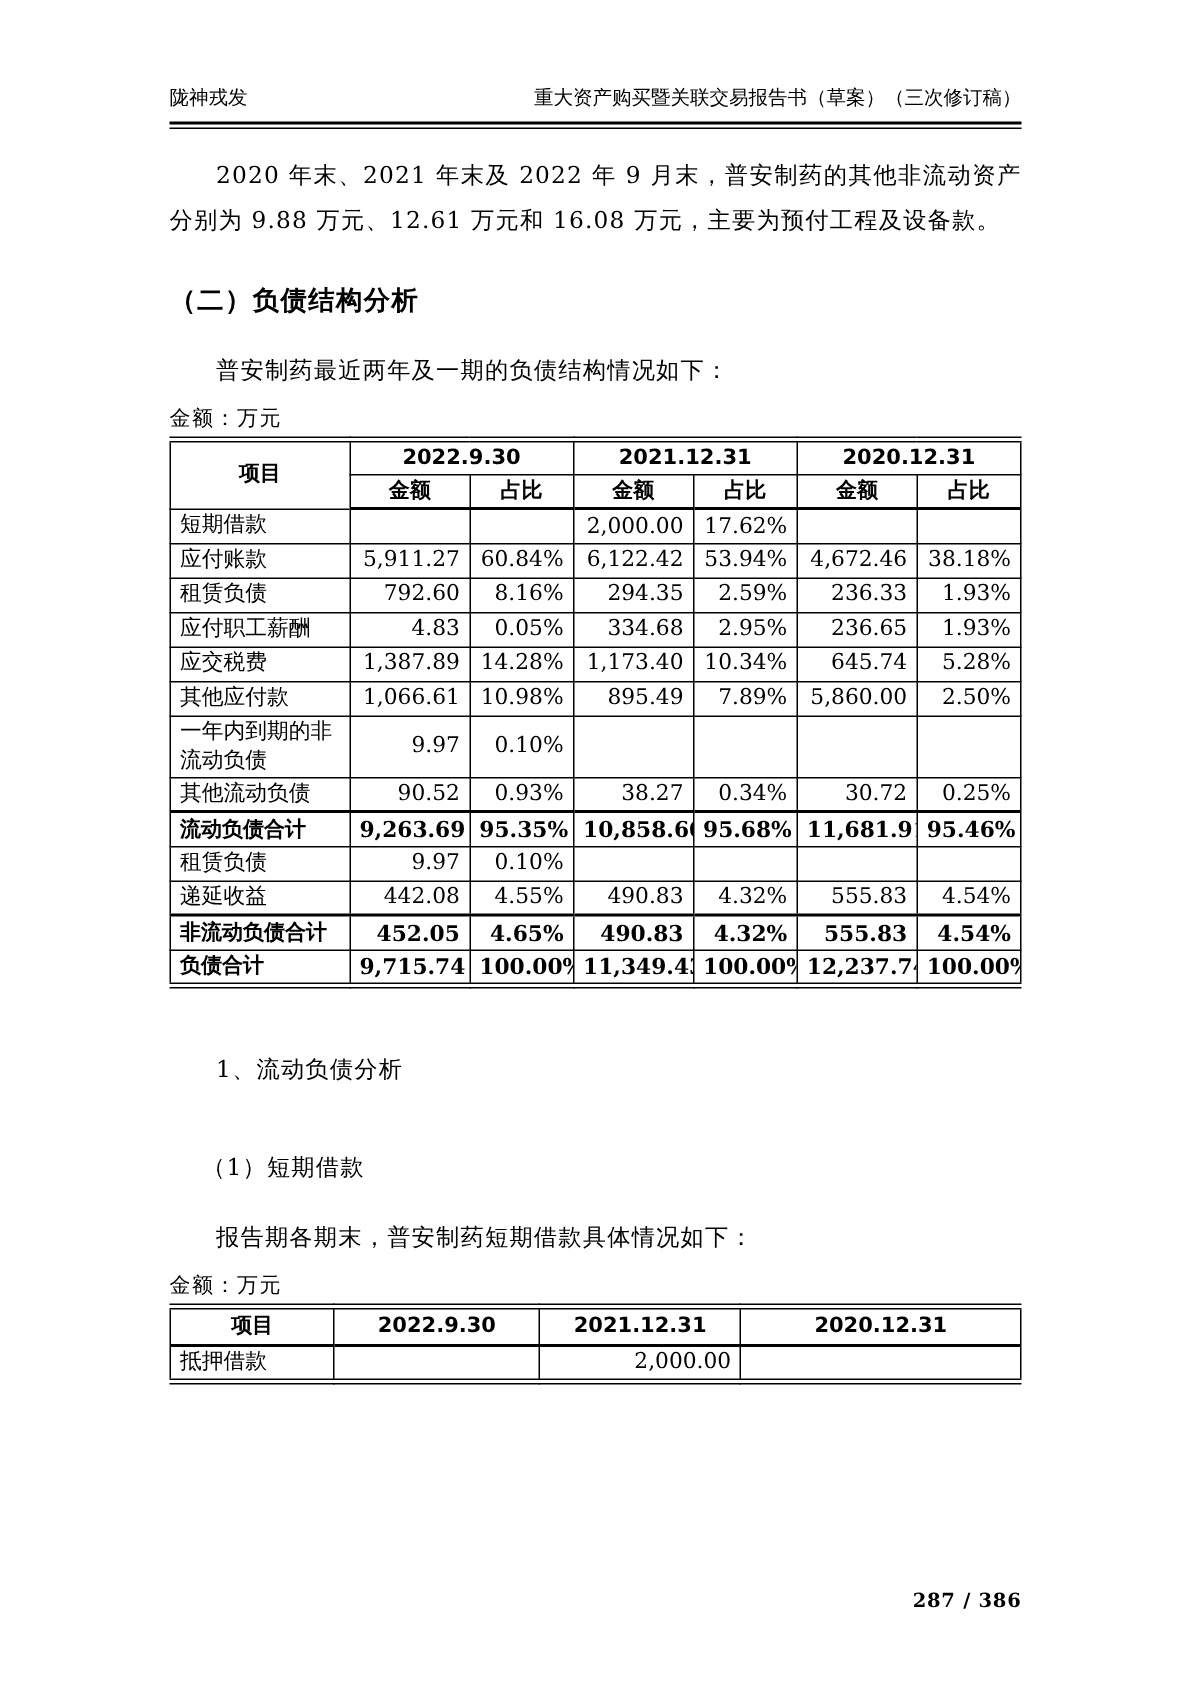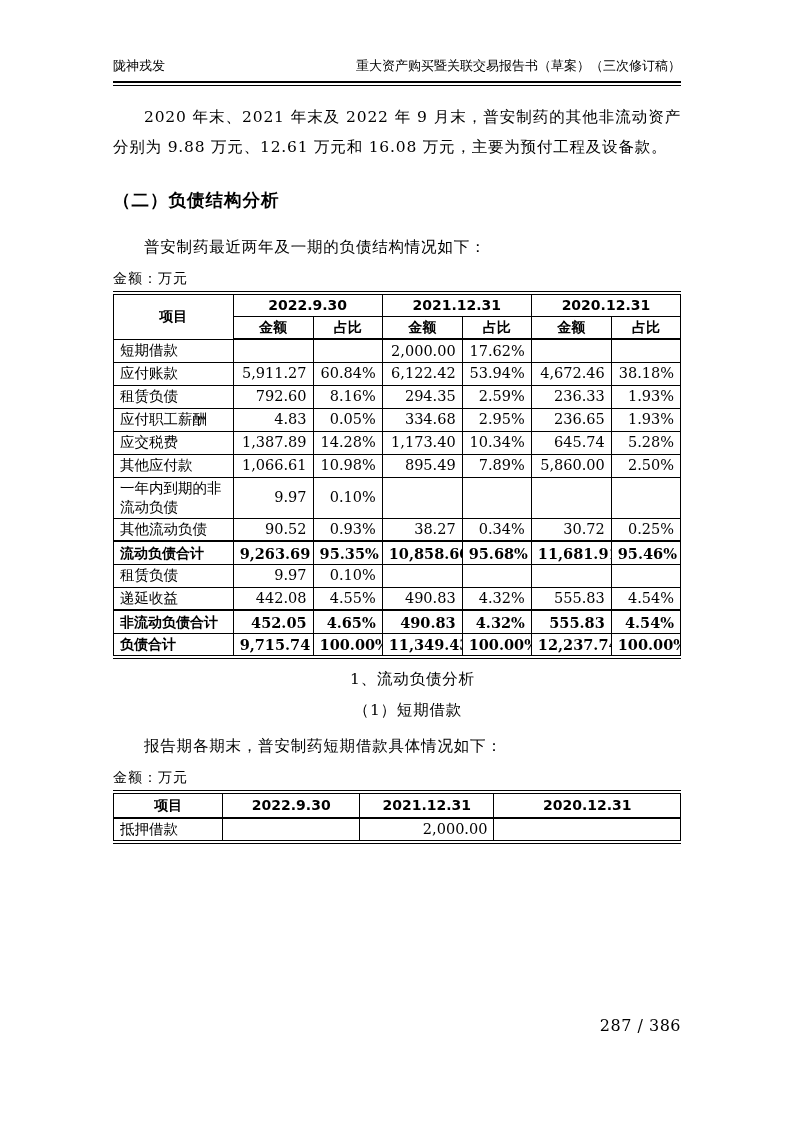--- a/index.html
+++ b/index.html
@@ -18,21 +18,21 @@
     content:"";position:absolute;left:0;right:0;bottom:-5px;height:1px;background:#000;
   }
   .body-para{
     margin:22px 0 0 0;font-size:15.5px;line-height:30px;
     text-align:justify;text-indent:2em;letter-spacing:0.8px;
   }
   .sec-heading{
     margin:26px 0 0 0;font-size:17.5px;letter-spacing:1px;
     font-family:"DejaVu Sans","Liberation Sans",sans-serif;font-weight:bold;
   }
-  .sub-heading{margin:9px 0 0 0;font-size:15.5px;line-height:22px;letter-spacing:0.8px;text-align:center;}
+  .sub-heading{margin:43px 0 0 0;font-size:15.5px;line-height:22px;letter-spacing:0.8px;}
   .indent2{text-indent:2em;}
   .indent15{text-indent:1.4em;}
   .unit-label{margin:8px 0 3px 0;text-align:left;font-size:14px;letter-spacing:1px;}
   table.tbl{
     width:100%;border-collapse:collapse;table-layout:fixed;
     border-top:4px double #000;border-bottom:4px double #000;
     font-size:14.5px;
   }
   table.tbl th,table.tbl td{
     border:1px solid #000;padding:1px 6px;height:23px;line-height:19px;
@@ -44,22 +44,22 @@
   }
   table.tbl1 thead tr.sub-hdr th{border-bottom:2px solid #000;}
   table.tbl2 thead th{border-bottom:2px solid #000;height:26px;}
   table.tbl td.lbl{text-align:left;}
   table.tbl td.num{text-align:right;font-variant-numeric:tabular-nums;}
   tr.bold-row td{font-weight:bold;}
   tr.bold-row td.lbl{font-family:"DejaVu Sans","Liberation Sans",sans-serif;font-size:14px;}
   tr.thick-top td{border-top:2px solid #000;}
   td.center{text-align:right;}
   .page-number{
-    position:absolute;right:112px;top:1016px;
-    font-size:16px;font-weight:normal;letter-spacing:0.5px;
+    position:absolute;right:112px;top:1060px;
+    font-size:13px;font-weight:bold;letter-spacing:0.5px;
   }
 </style>
 </head>
 <body>
 
 <div class="page">
 
   <div class="doc-header">
     <span>陇神戎发</span>
     <span>重大资产购买暨关联交易报告书（草案）（三次修订稿）</span>
@@ -218,21 +218,21 @@
           <td class="num">100.00%</td>
         </tr>
       </tbody>
   </table>
 
 
   <p class="sub-heading indent2">1、流动负债分析</p>
 
   <p class="sub-heading indent15">（1）短期借款</p>
 
-  <p class="body-para" style="margin-top:10px">报告期各期末，普安制药短期借款具体情况如下：</p>
+  <p class="body-para" style="margin-top:21px">报告期各期末，普安制药短期借款具体情况如下：</p>
 
   <div class="unit-label">金额：万元</div>
 
   <table class="tbl tbl2">
     <colgroup>
       <col style="width:19.3%">
       <col style="width:24.1%">
       <col style="width:23.7%">
       <col style="width:32.9%">
     </colgroup>

